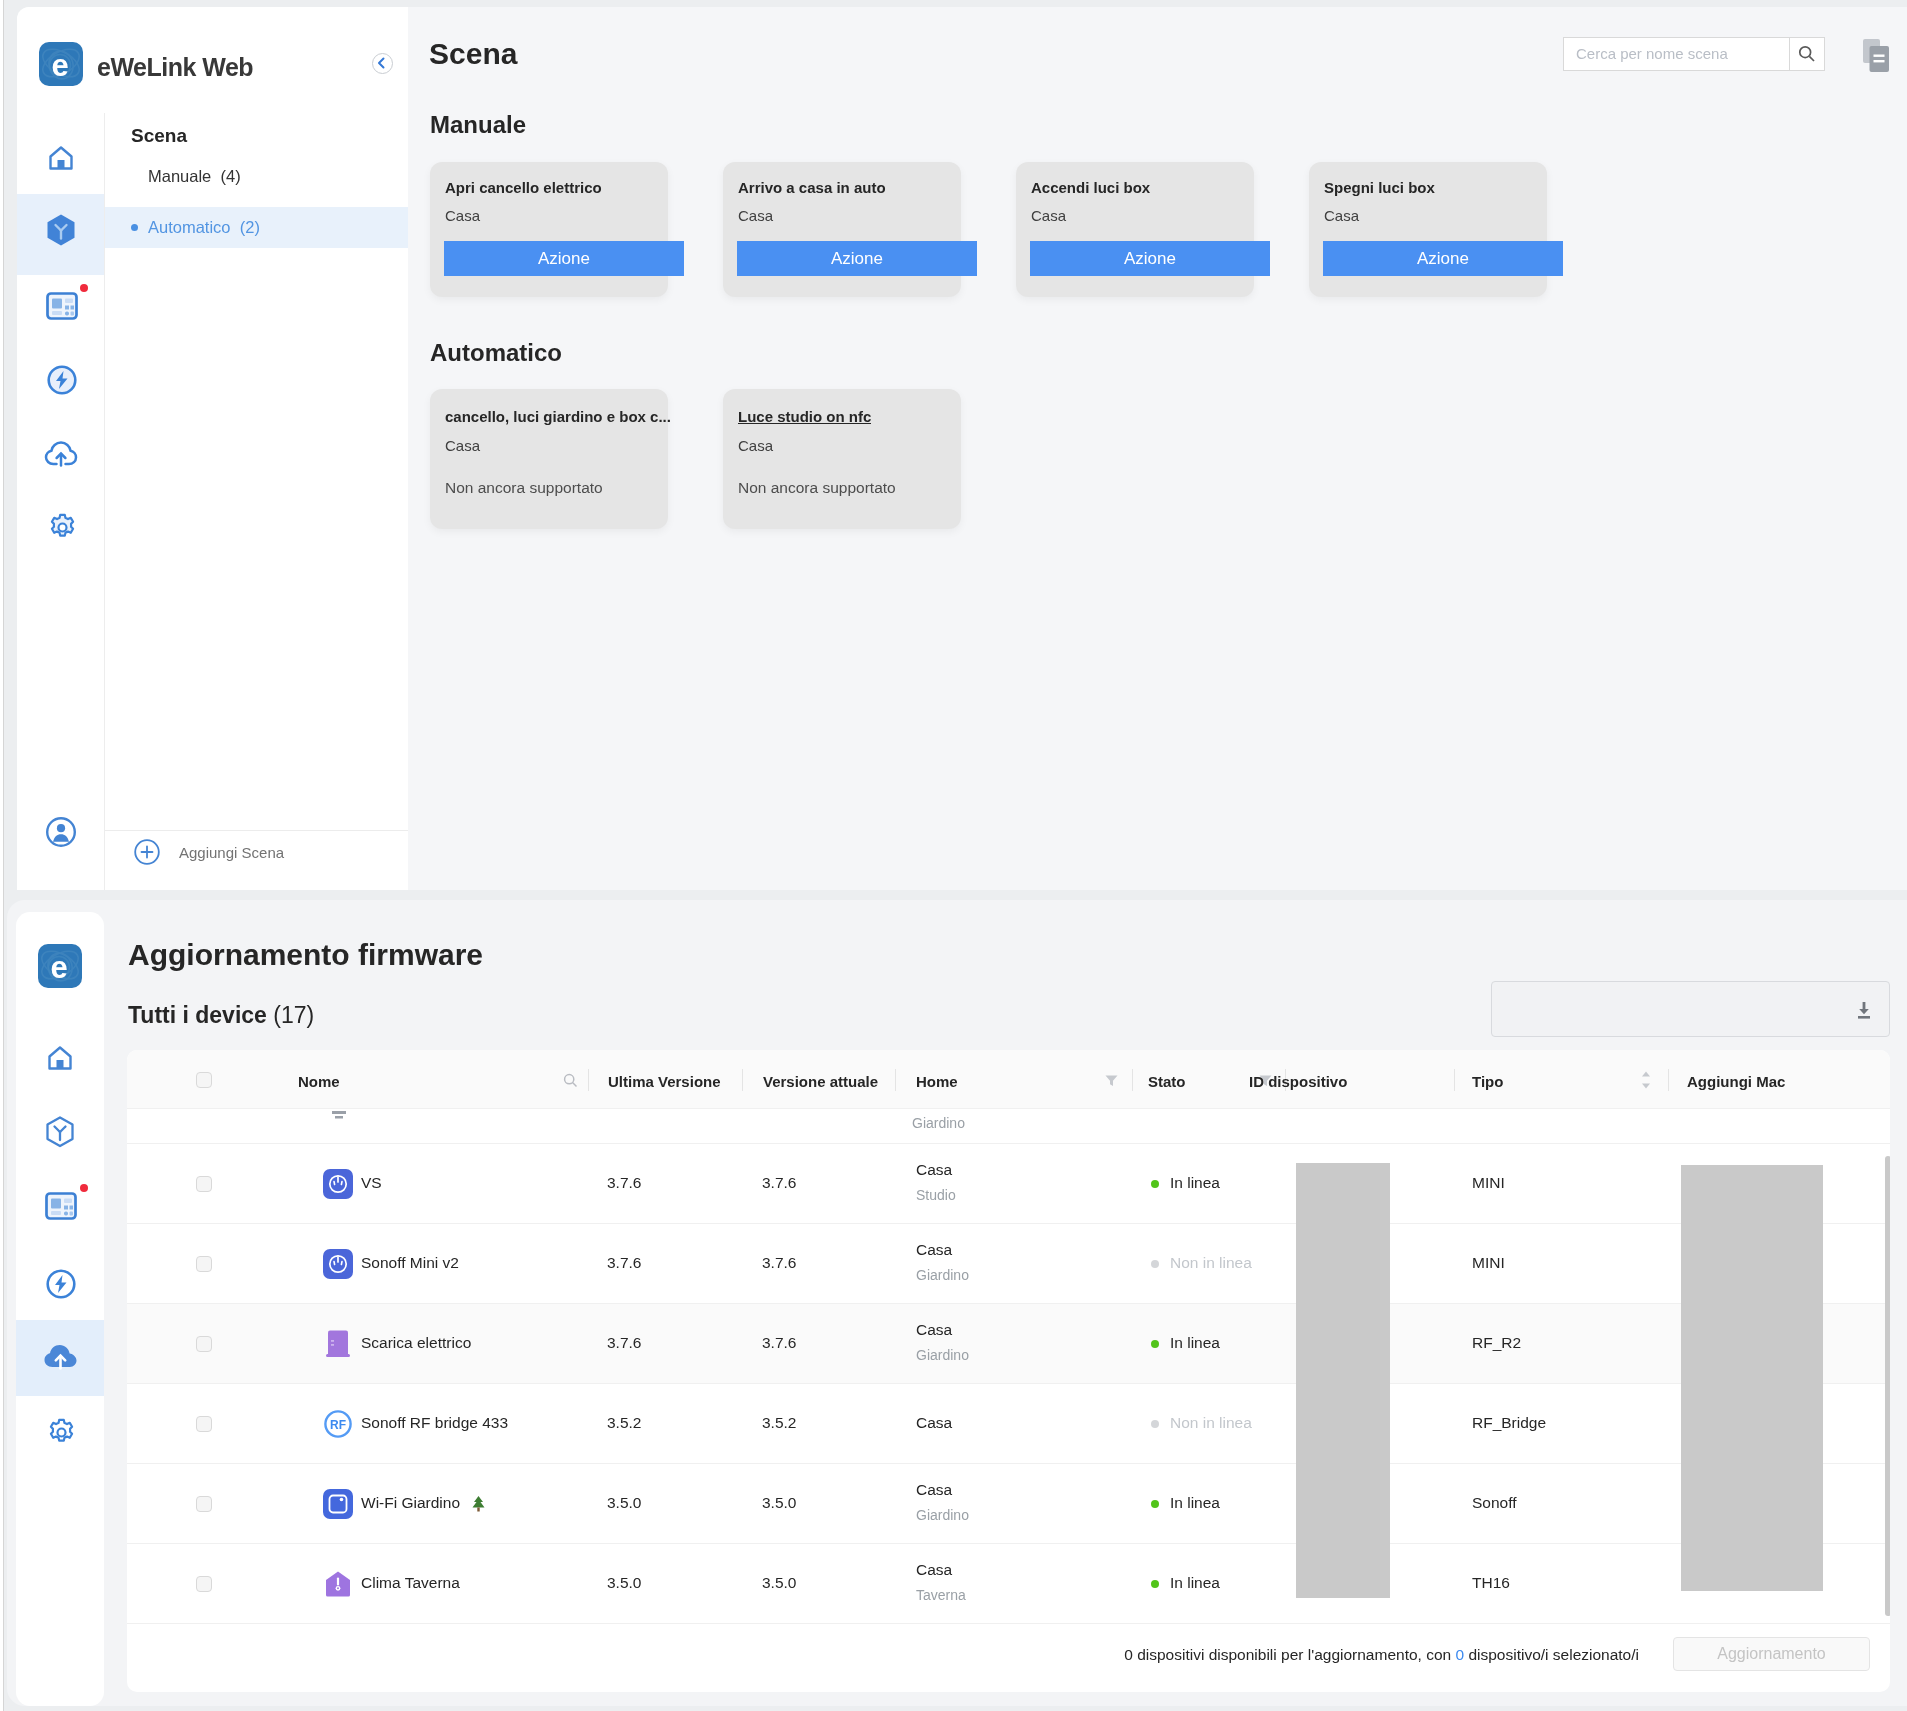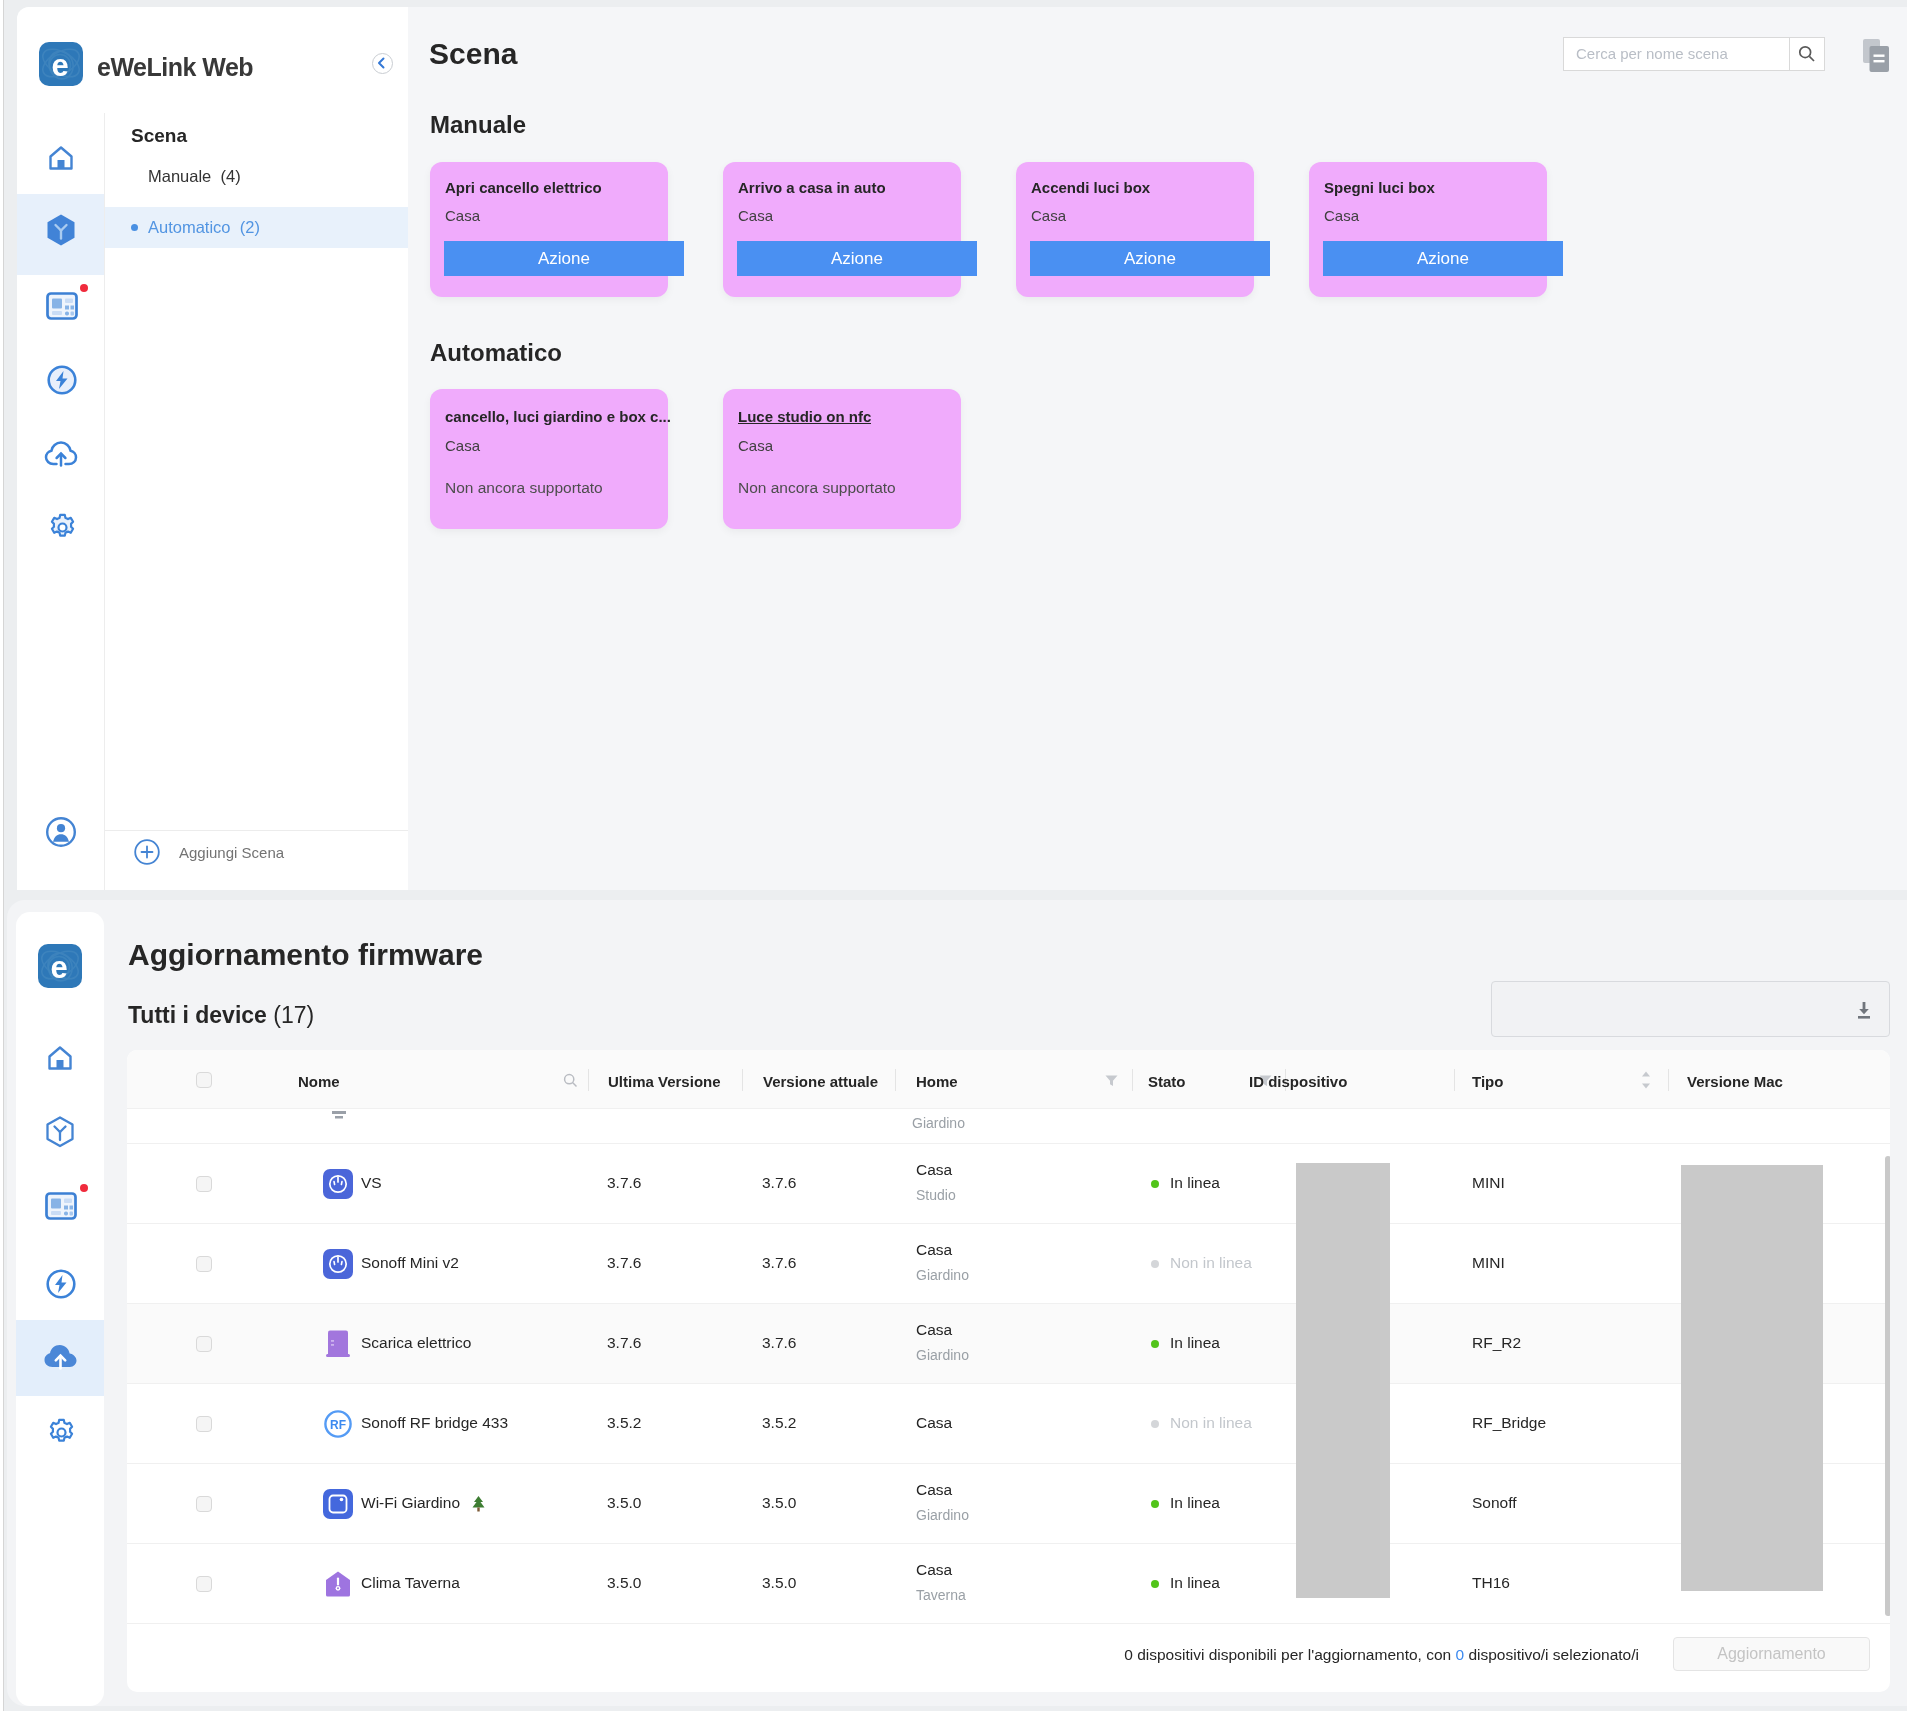--- a/index.html
+++ b/index.html
@@ -6,21 +6,21 @@
 body{font-family:"Liberation Sans",sans-serif;background:#eceef0;}
 #root{position:relative;width:1907px;height:1711px;background:#eceef0;overflow:hidden;}
 .abs{position:absolute;}
 .b{font-weight:bold;}
 
 .p1{position:absolute;left:17px;top:7px;width:1890px;height:883px;background:#f5f6f8;border-radius:12px 0 0 0;}
 .sb1{position:absolute;left:0;top:0;width:391px;height:100%;background:#fff;border-radius:12px 0 0 0;}
 .railline{position:absolute;left:87px;top:106px;bottom:0;width:1px;background:#ededed;}
 .navact{position:absolute;left:0;width:87px;background:#e7f0fb;}
 .menuact{position:absolute;left:88px;width:303px;background:#e8f1fb;}
-.card{position:absolute;width:238px;background:#f0abfc;border-radius:12px;box-shadow:0 3px 8px rgba(0,0,0,0.05);}
+.card{position:absolute;width:238px;background:#e5e5e5;border-radius:12px;box-shadow:0 3px 8px rgba(0,0,0,0.05);}
 .cardtitle{position:absolute;left:15px;top:17px;font-weight:bold;font-size:15px;color:#262626;white-space:nowrap;overflow:hidden;max-width:245px;}
 .cardcasa{position:absolute;left:15px;top:45px;font-size:15px;color:#404040;}
 .btnaz{position:absolute;left:14px;top:79px;width:240px;height:35px;background:#4a90f2;color:#fff;font-size:17px;text-align:center;line-height:35px;}
 .h2{position:absolute;font-size:24px;font-weight:bold;color:#262626;}
 
 .p2{position:absolute;left:7px;top:900px;width:1900px;height:806px;background:#f3f4f6;border-radius:18px 0 0 18px;}
 .sb2{position:absolute;left:9px;top:12px;width:88px;height:794px;background:#fff;border-radius:14px;}
 .tablepanel{position:absolute;left:120px;top:150px;width:1763px;height:642px;background:#fff;border-radius:10px;overflow:hidden;}
 .th{position:absolute;top:0;left:0;right:0;height:59px;background:#fafafa;border-bottom:1px solid #f0f0f0;}
 .thlbl{position:absolute;top:23px;font-size:15px;font-weight:bold;color:#262626;white-space:nowrap;}
@@ -253,21 +253,21 @@
           </svg>
       <div class="hsep" style="left:1158px;"></div>
       <div class="thlbl" style="left:1122px;">ID dispositivo</div>
       <div class="hsep" style="left:1327px;"></div>
       <div class="thlbl" style="left:1345px;">Tipo</div>
       <svg class="abs" style="left:1513px;top:20px" width="12" height="20" viewBox="0 0 12 20">
             <path d="M6 1.5 L10 6.5 H2 Z" fill="#c6c9ce"></path>
             <path d="M6 18.5 L2 13.5 H10 Z" fill="#c6c9ce"></path>
           </svg>
       <div class="hsep" style="left:1541px;"></div>
-      <div class="thlbl" style="left:1560px;">Versione Mac</div>
+      <div class="thlbl" style="left:1560px;">Aggiungi Mac</div>
     </div>
     <div class="row" style="top:59px;height:35px;">
       <svg class="abs" style="left:204px;top:2px" width="16" height="10" viewBox="0 0 16 10">
             <rect x="1" y="0" width="14" height="3" fill="#9aa0a8"></rect>
             <rect x="4" y="5" width="8" height="2.5" fill="#9aa0a8"></rect>
           </svg>
       <div class="casa2" style="left:785px;top:6px;">Giardino</div>
     </div>
     <div class="row" style="top:94px;">
       <div class="cb" style="top:32px;"></div>

